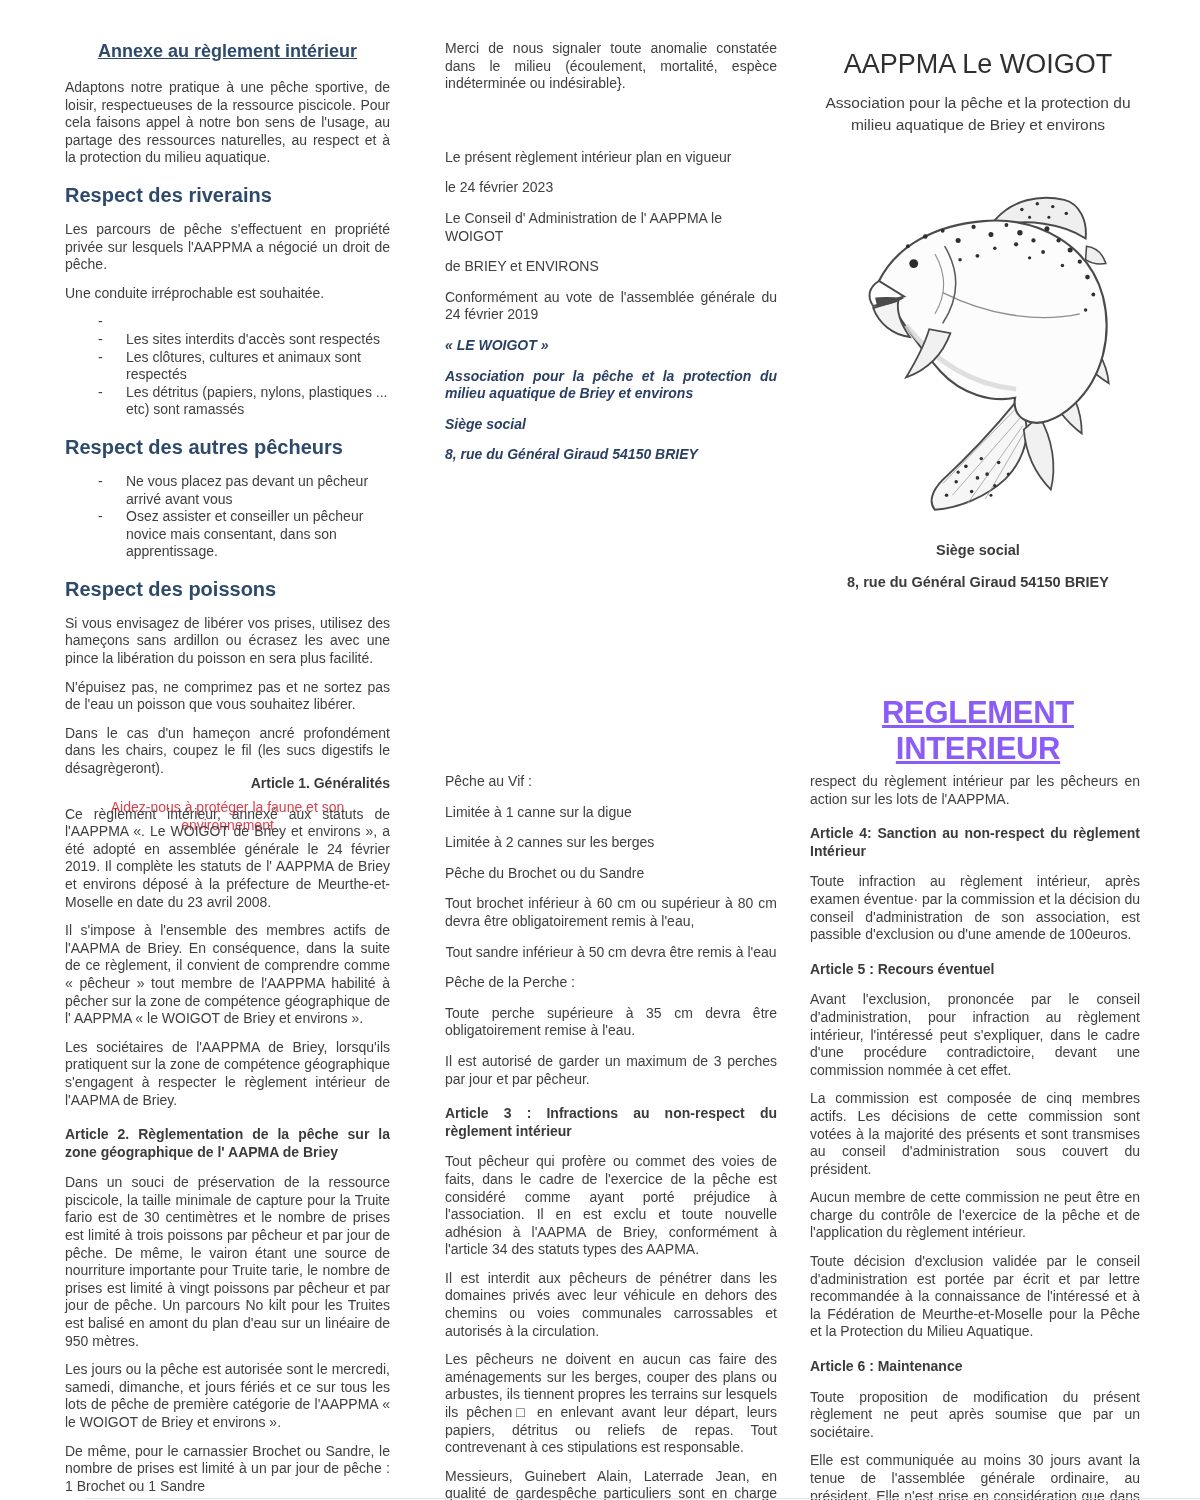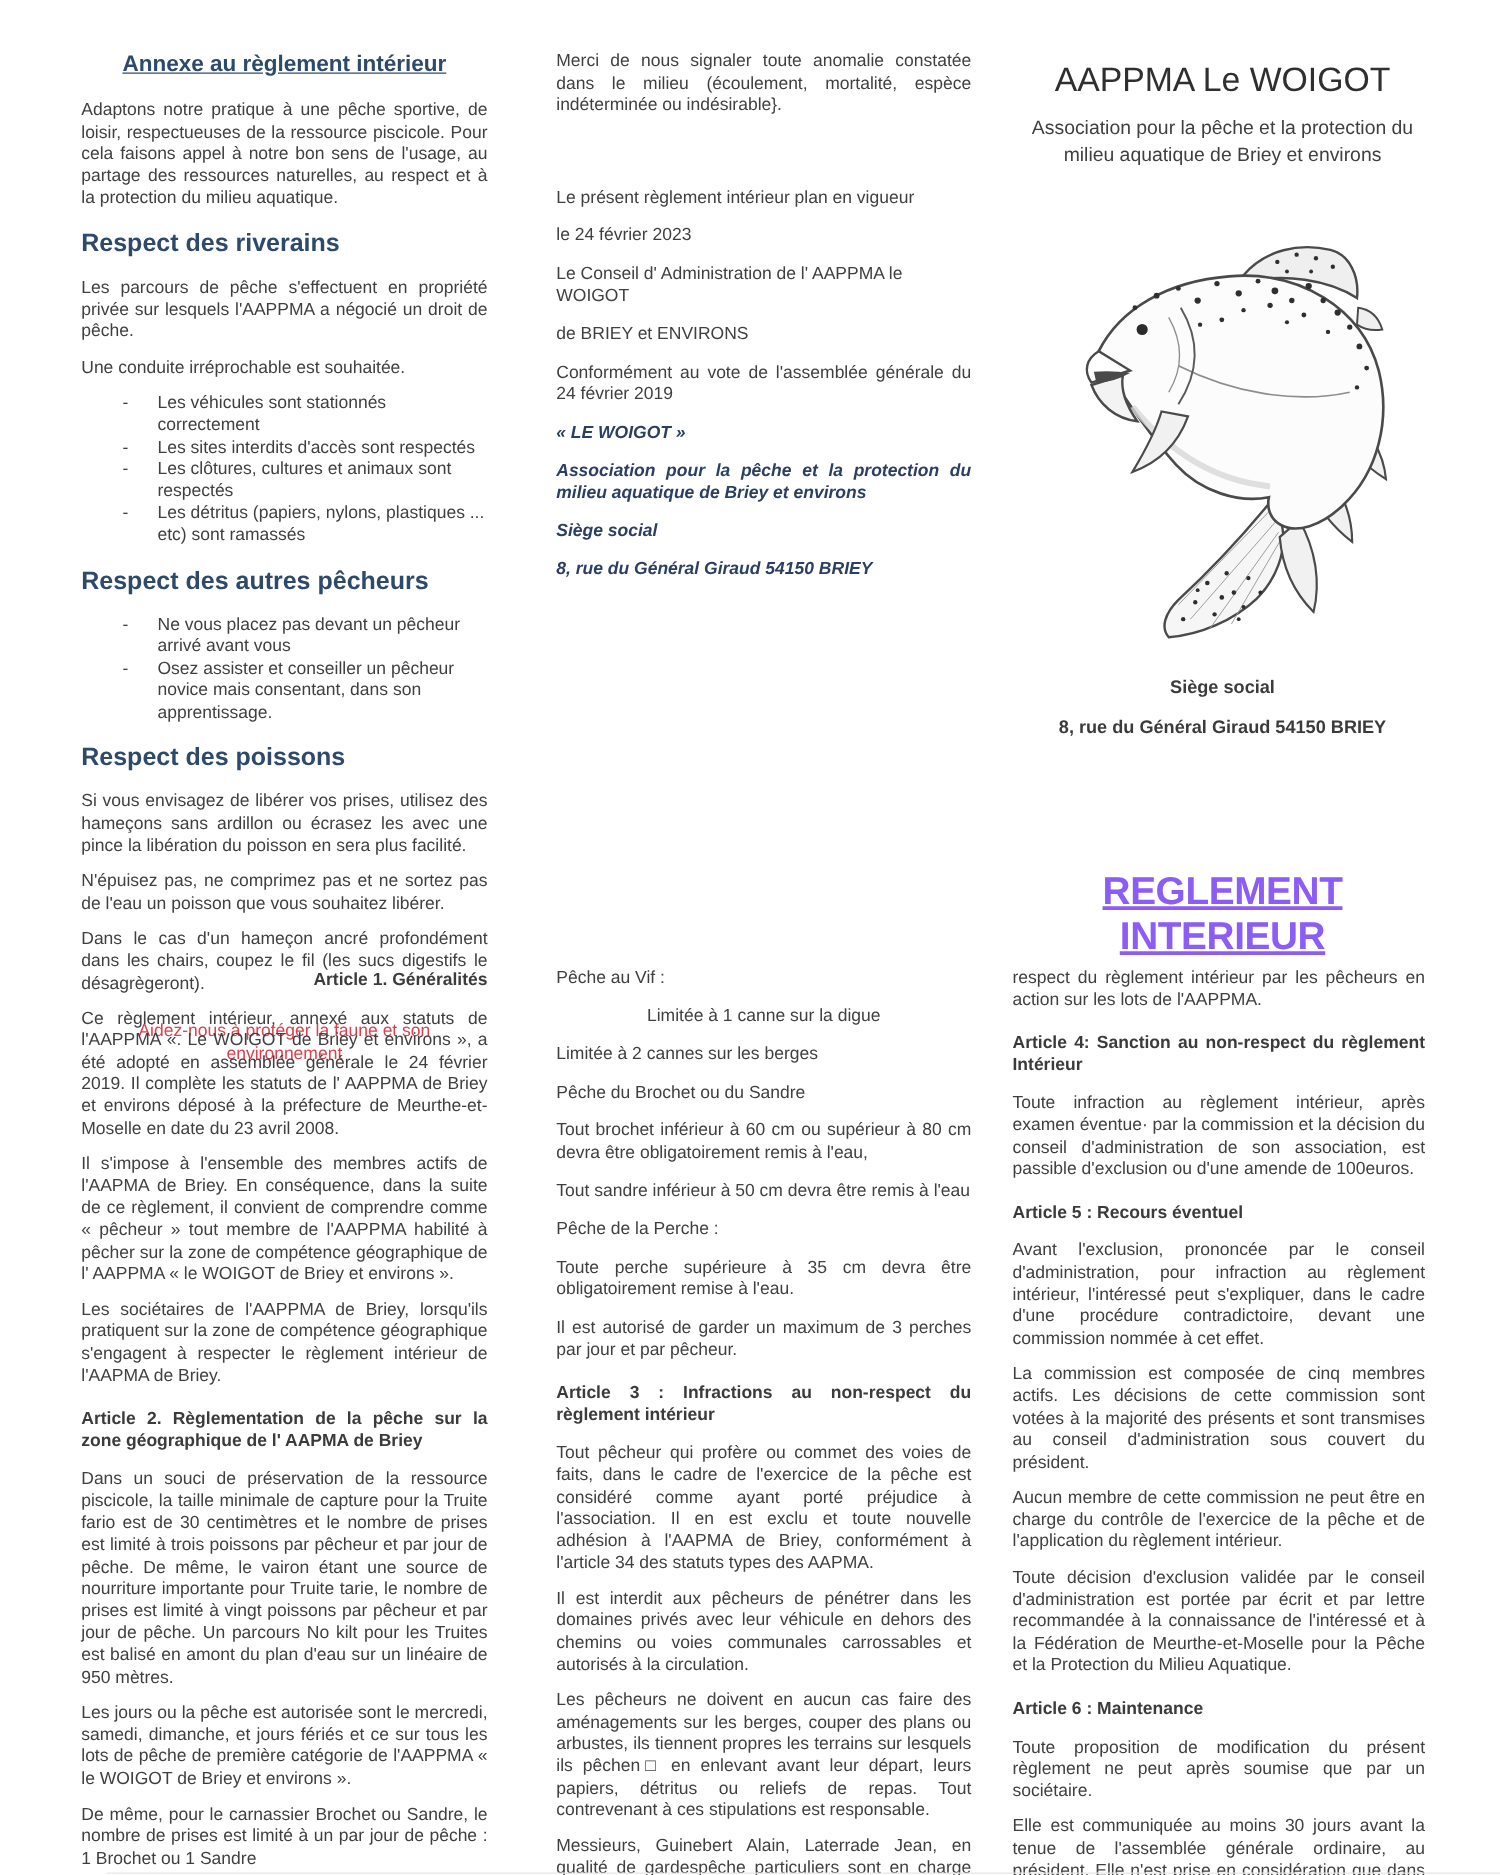--- a/index.html
+++ b/index.html
@@ -42,21 +42,20 @@
 
 <div class="panel" style="left:65px;top:40px;width:325px;">
   <h2 class="doc-title">Annexe au règlement intérieur</h2>
   <p class="b">Adaptons notre pratique à une pêche sportive, de loisir, respectueuses de la ressource piscicole. Pour cela faisons appel à notre bon sens de l'usage, au partage des ressources naturelles, au respect et à la protection du milieu aquatique.</p>
   <h3 class="h-blue">Respect des riverains</h3>
   <p class="b">Les parcours de pêche s'effectuent en propriété privée sur lesquels l'AAPPMA a négocié un droit de pêche.</p>
   <p class="b">Une conduite irréprochable est souhaitée.</p>
   <div class="bullets">
     <div class="bullet">
       <span class="dash">-</span>
-      <span class="btxt">Les véhicules sont stationnés correctement</span>
     </div>
     <div class="bullet">
       <span class="dash">-</span>
       <span class="btxt">Les sites interdits d'accès sont respectés</span>
     </div>
     <div class="bullet">
       <span class="dash">-</span>
       <span class="btxt">Les clôtures, cultures et animaux sont respectés</span>
     </div>
     <div class="bullet">
@@ -195,25 +194,25 @@
   <p class="b">Il s'impose à l'ensemble des membres actifs de l'AAPMA de Briey. En conséquence, dans la suite de ce règlement, il convient de comprendre comme « pêcheur » tout membre de l'AAPPMA habilité à pêcher sur la zone de compétence géographique de l' AAPPMA « le WOIGOT de Briey et environs ».</p>
   <p class="b">Les sociétaires de l'AAPPMA de Briey, lorsqu'ils pratiquent sur la zone de compétence géographique s'engagent à respecter le règlement intérieur de l'AAPMA de Briey.</p>
   <p class="b art-h">Article 2. Règlementation de la pêche sur la zone géographique de l' AAPMA de Briey</p>
   <p class="b">Dans un souci de préservation de la ressource piscicole, la taille minimale de capture pour la Truite fario est de 30 centimètres et le nombre de prises est limité à trois poissons par pêcheur et par jour de pêche. De même, le vairon étant une source de nourriture importante pour Truite tarie, le nombre de prises est limité à vingt poissons par pêcheur et par jour de pêche. Un parcours No kilt pour les Truites est balisé en amont du plan d'eau sur un linéaire de 950 mètres.</p>
   <p class="b">Les jours ou la pêche est autorisée sont le mercredi, samedi, dimanche, et jours fériés et ce sur tous les lots de pêche de première catégorie de l'AAPPMA « le WOIGOT de Briey et environs ».</p>
   <p class="b">De même, pour le carnassier Brochet ou Sandre, le nombre de prises est limité à un par jour de pêche : 1 Brochet ou 1 Sandre</p>
 </div>
 
 <div class="panel" style="left:445px;top:773px;width:332px;">
   <p class="b left" style="margin-bottom:13px;">Pêche au Vif :</p>
-  <p class="b left" style="margin-bottom:13px;text-align:center;">Limitée à 1 canne sur la digue</p>
+  <p class="b left" style="margin-bottom:13px;">Limitée à 1 canne sur la digue</p>
   <p class="b left" style="margin-bottom:13px;">Limitée à 2 cannes sur les berges</p>
   <p class="b left" style="margin-bottom:13px;">Pêche du Brochet ou du Sandre</p>
   <p class="b" style="margin-bottom:13px;">Tout brochet inférieur à 60 cm ou supérieur à 80 cm devra être obligatoirement remis à l'eau,</p>
-  <p class="b left" style="margin-bottom:13px;">Tout sandre inférieur à 50 cm devra être remis à l'eau</p>
+  <p class="b left" style="margin-bottom:13px;text-align:center;">Tout sandre inférieur à 50 cm devra être remis à l'eau</p>
   <p class="b left" style="margin-bottom:13px;">Pêche de la Perche :</p>
   <p class="b" style="margin-bottom:13px;">Toute perche supérieure à 35 cm devra être obligatoirement remise à l'eau.</p>
   <p class="b">Il est autorisé de garder un maximum de 3 perches par jour et par pêcheur.</p>
   <p class="b art-h">Article 3 : Infractions au non-respect du règlement intérieur</p>
   <p class="b">Tout pêcheur qui profère ou commet des voies de faits, dans le cadre de l'exercice de la pêche est considéré comme ayant porté préjudice à l'association. Il en est exclu et toute nouvelle adhésion à l'AAPMA de Briey, conformément à l'article 34 des statuts types des AAPMA.</p>
   <p class="b">Il est interdit aux pêcheurs de pénétrer dans les domaines privés avec leur véhicule en dehors des chemins ou voies communales carrossables et autorisés à la circulation.</p>
   <p class="b">Les pêcheurs ne doivent en aucun cas faire des aménagements sur les berges, couper des plans ou arbustes, ils tiennent propres les terrains sur lesquels ils pêchen□ en enlevant avant leur départ, leurs papiers, détritus ou reliefs de repas. Tout contrevenant à ces stipulations est responsable.</p>
   <p class="b">Messieurs, Guinebert Alain, Laterrade Jean, en qualité de gardespêche particuliers sont en charge de veiller au</p>
 </div>
 

